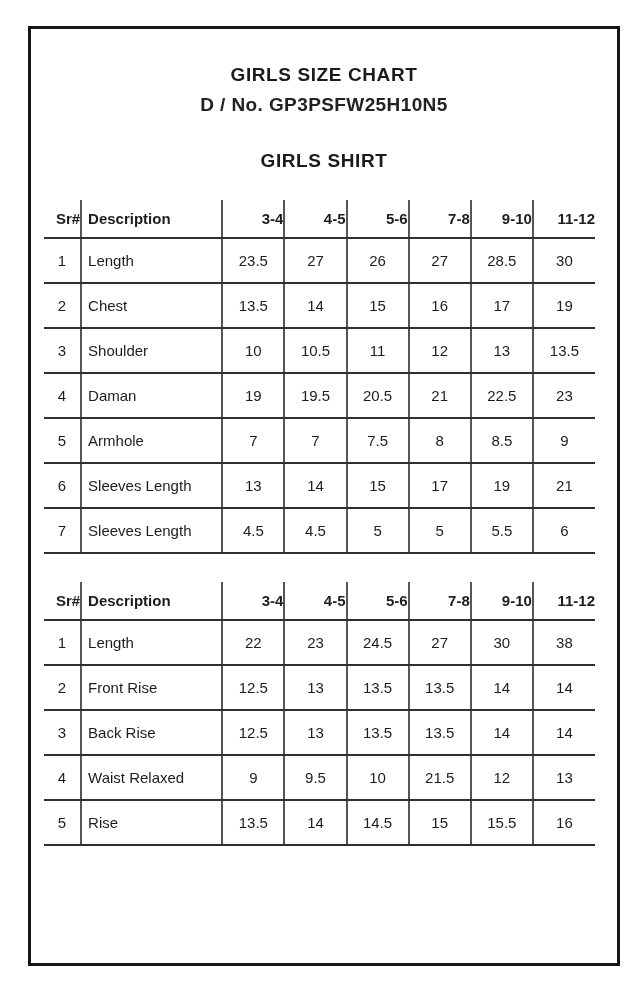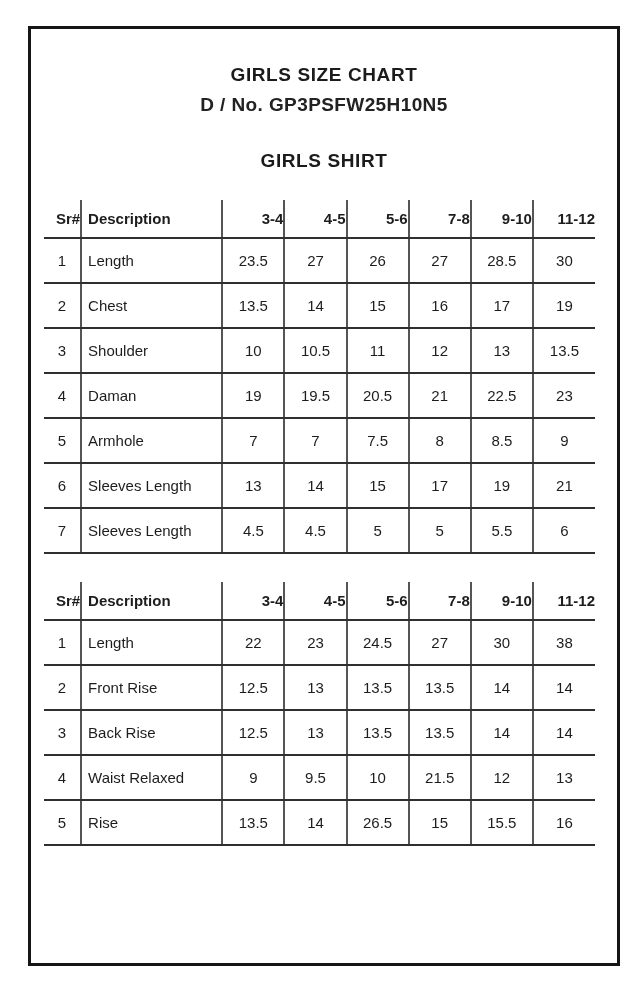--- a/index.html
+++ b/index.html
@@ -249,21 +249,21 @@
         <td>10</td>
         <td>21.5</td>
         <td>12</td>
         <td>13</td>
       </tr>
       <tr>
         <td>5</td>
         <td class="desc">Rise</td>
         <td>13.5</td>
         <td>14</td>
-        <td>26.5</td>
+        <td>14.5</td>
         <td>15</td>
         <td>15.5</td>
         <td>16</td>
       </tr>
     </tbody>
   </table>
 
   <div class="spacer-bottom"></div>
 </div>
 

